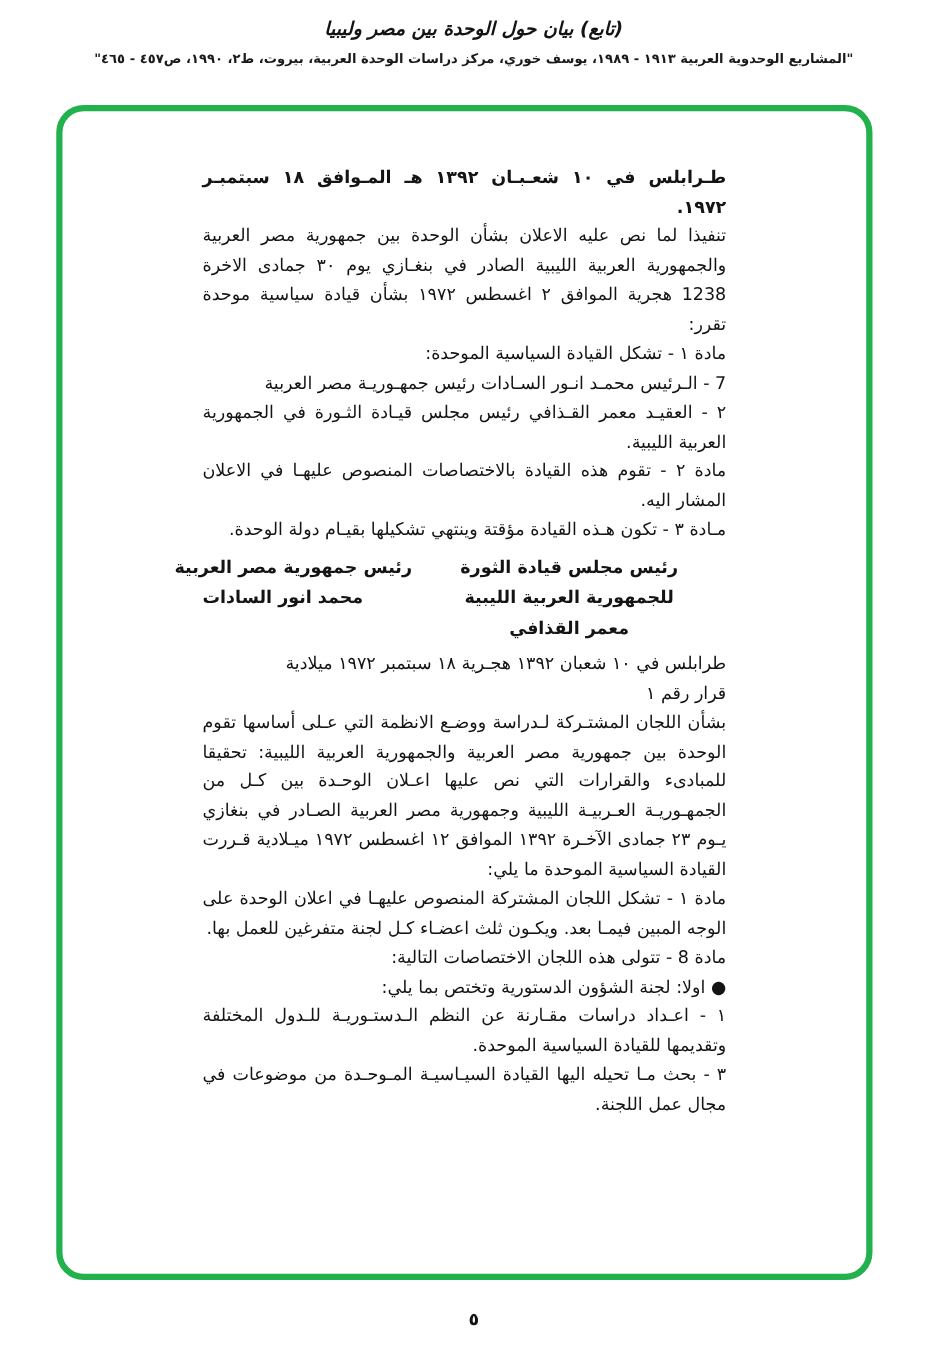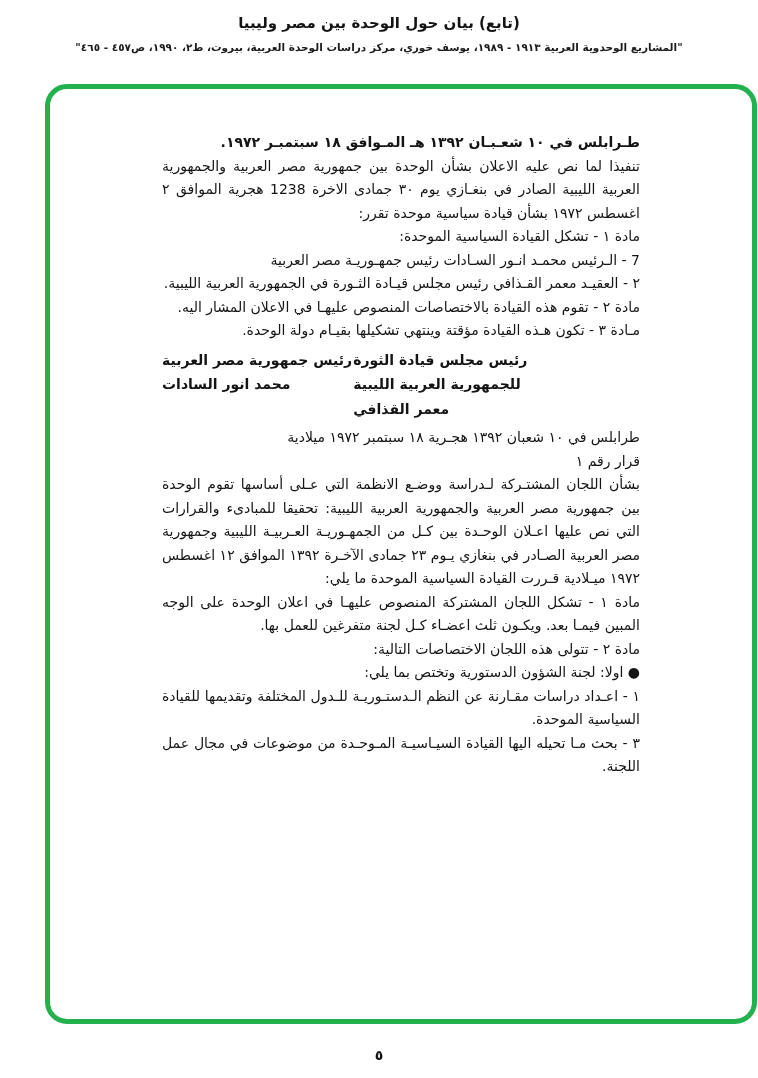--- a/index.html
+++ b/index.html
@@ -8,27 +8,27 @@
   body {
     width: 758px; height: 1078px;
     background: #ffffff;
     color: #141414;
     font-family: "DejaVu Sans", sans-serif;
   }
   .page { position: relative; width: 758px; height: 1078px; overflow: hidden; background: #fff; }
 
   
   .doc-header { position: absolute; top: 14px; left: 0; width: 100%; text-align: center; direction: rtl; }
-  .doc-title { font-size: 15px; font-weight: bold; letter-spacing: 0.2px; }
+  .doc-title { font-size: 15px; font-weight: bold; letter-spacing: 0.2px; font-style: italic; }
   .doc-citation { margin-top: 9px; font-size: 10.5px; font-weight: bold; color: #1a1a1a; }
 
   
   .frame {
     position: absolute; left: 45px; top: 84px;
-    width: 712px; height: 940px;
+    width: 653px; height: 940px;
     border: 5px solid var(--frame-color);
     border-radius: 22px;
     background: #fff;
     overflow: hidden;
   }
 
   
   .text-block {
     position: absolute; top: 42px; right: 112px; left: 112px;
     direction: rtl;
@@ -40,22 +40,22 @@
   .para.bold { font-weight: bold; }
   .para.gap-top { margin-top: 1px; }
 
   
   .signatures { display: flex; margin: 5px 0 5px 0; direction: rtl; }
   .sig-col { display: block; font-weight: bold; }
   .sig-egypt { width: 40%; order: 2; }
   .sig-libya { width: 60%; order: 1; }
   .sig-line { line-height: 24.5px; white-space: nowrap; }
   .sig-egypt .sig-line { text-align: left; }
-  .sig-libya .sig-line { text-align: left; }
-  .sig-libya .sig-line.align-right { text-align: left; }
+  .sig-libya .sig-line { text-align: center; }
+  .sig-libya .sig-line.align-right { text-align: center; }
 
   
   .doc-footer { position: absolute; bottom: 14px; left: 0; width: 100%; text-align: center; }
   .page-number { font-weight: bold; font-size: 14px; }
 </style>
 </head>
 <body>
 
 <div class="page">
 
@@ -84,21 +84,21 @@
         <div class="sig-col sig-egypt">
           <div class="sig-line">رئيس جمهورية مصر العربية</div>
           <div class="sig-line">محمد انور السادات</div>
         </div>
       </div>
 
       <p class="para gap-top">طرابلس في ١٠ شعبان ١٣٩٢ هجـرية ١٨ سبتمبر ١٩٧٢ ميلادية</p>
       <p class="para">قرار رقم ١</p>
       <p class="para">بشأن اللجان المشتـركة لـدراسة ووضـع الانظمة التي عـلى أساسها تقوم الوحدة بين جمهورية مصر العربية والجمهورية العربية الليبية: تحقيقا للمبادىء والقرارات التي نص عليها اعـلان الوحـدة بين كـل من الجمهـوريـة العـربيـة الليبية وجمهورية مصر العربية الصـادر في بنغازي يـوم ٢٣ جمادى الآخـرة ١٣٩٢ الموافق ١٢ اغسطس ١٩٧٢ ميـلادية قـررت القيادة السياسية الموحدة ما يلي:</p>
       <p class="para">مادة ١ - تشكل اللجان المشتركة المنصوص عليهـا في اعلان الوحدة على الوجه المبين فيمـا بعد. ويكـون ثلث اعضـاء كـل لجنة متفرغين للعمل بها.</p>
-      <p class="para">مادة ٢ - تتولى هذه اللجان الاختصاصات التالية:</p>
+      <p class="para">مادة 8 - تتولى هذه اللجان الاختصاصات التالية:</p>
       <p class="para">● اولا: لجنة الشؤون الدستورية وتختص بما يلي:</p>
       <p class="para">١ - اعـداد دراسات مقـارنة عن النظم الـدستـوريـة للـدول المختلفة وتقديمها للقيادة السياسية الموحدة.</p>
       <p class="para">٣ - بحث مـا تحيله اليها القيادة السيـاسيـة المـوحـدة من موضوعات في مجال عمل اللجنة.</p>
 
     </div>
   </div>
 
   <footer class="doc-footer">
     <span class="page-number">٥</span>
   </footer>

